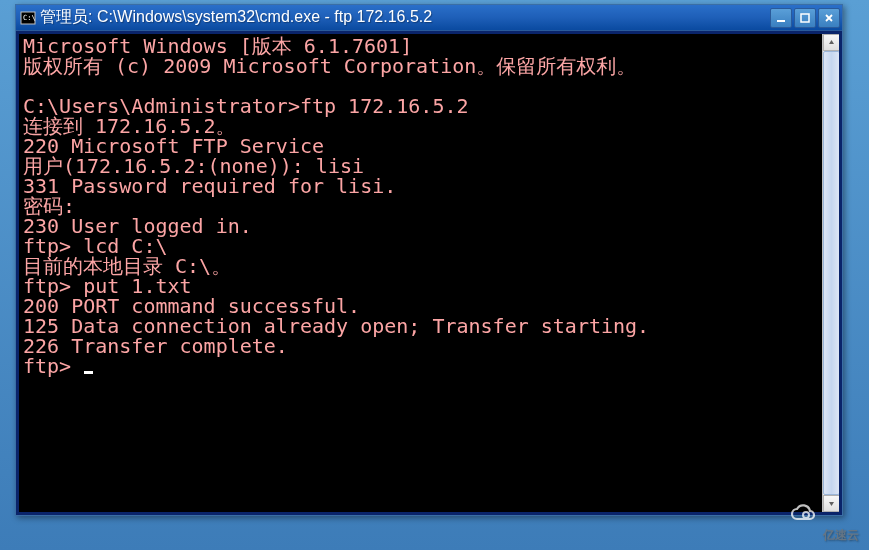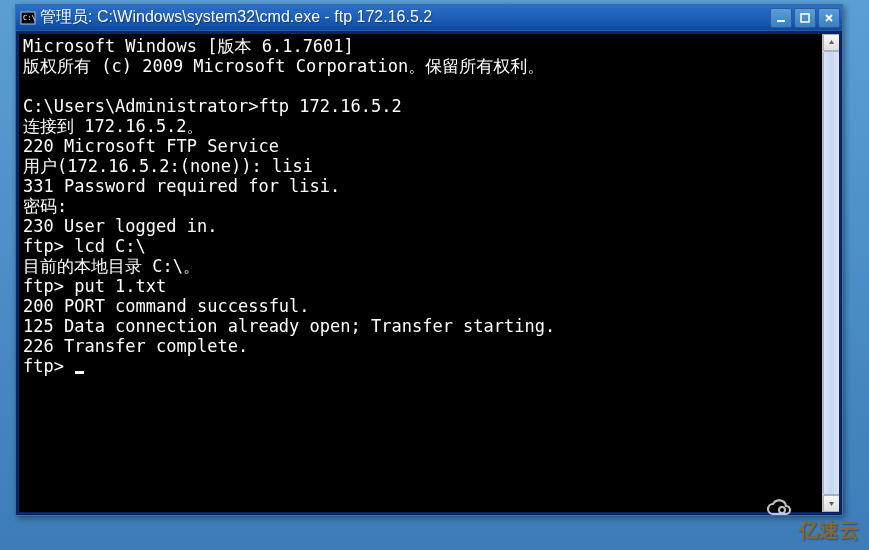--- a/index.html
+++ b/index.html
@@ -65,23 +65,23 @@
     .terminal {
       background: #000;
       width: calc(100% - 6px);
       height: calc(100% - 32px);
       margin: 3px;
       padding: 2px 4px;
       overflow: hidden;
       position: relative;
     }
     .terminal-content {
-      color: #ffffff;
+      color: #fca5a5;
       font-family: "NSimSun", "SimSun", "Consolas", monospace;
-      font-size: 17px;
+      font-size: 20px;
       line-height: 20px;
       white-space: pre;
     }
     .cursor {
       display: inline-block;
       width: 9px;
       height: 3px;
       background: #fff;
       vertical-align: bottom;
       margin-bottom: 2px;
@@ -127,22 +127,22 @@
       display: flex;
       align-items: center;
       gap: 6px;
       opacity: 0.75;
     }
     .watermark-icon {
       width: 28px;
       height: 28px;
     }
     .watermark-text {
-      color: #a16207;
-      font-size: 20px;
+      color: #737373;
+      font-size: 12px;
       font-family: "Microsoft YaHei", sans-serif;
       font-weight: bold;
       text-shadow: 1px 1px 2px rgba(0,0,0,0.5);
       margin-top: 42px;
     }
   </style>
 </head>
 <body>
 
 <div class="window">

